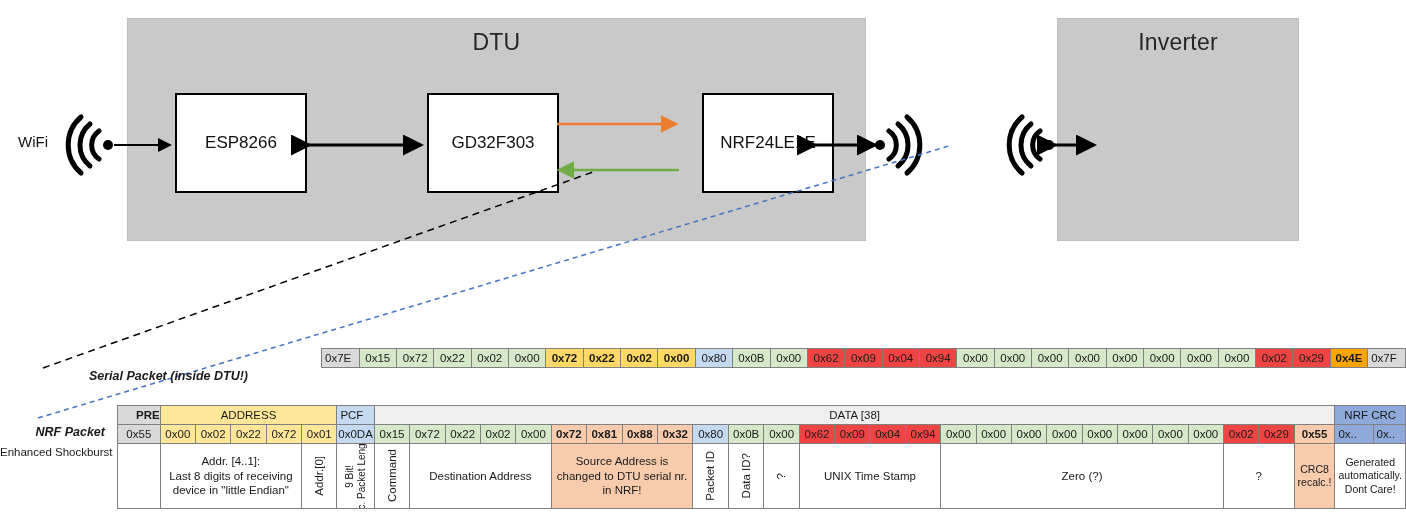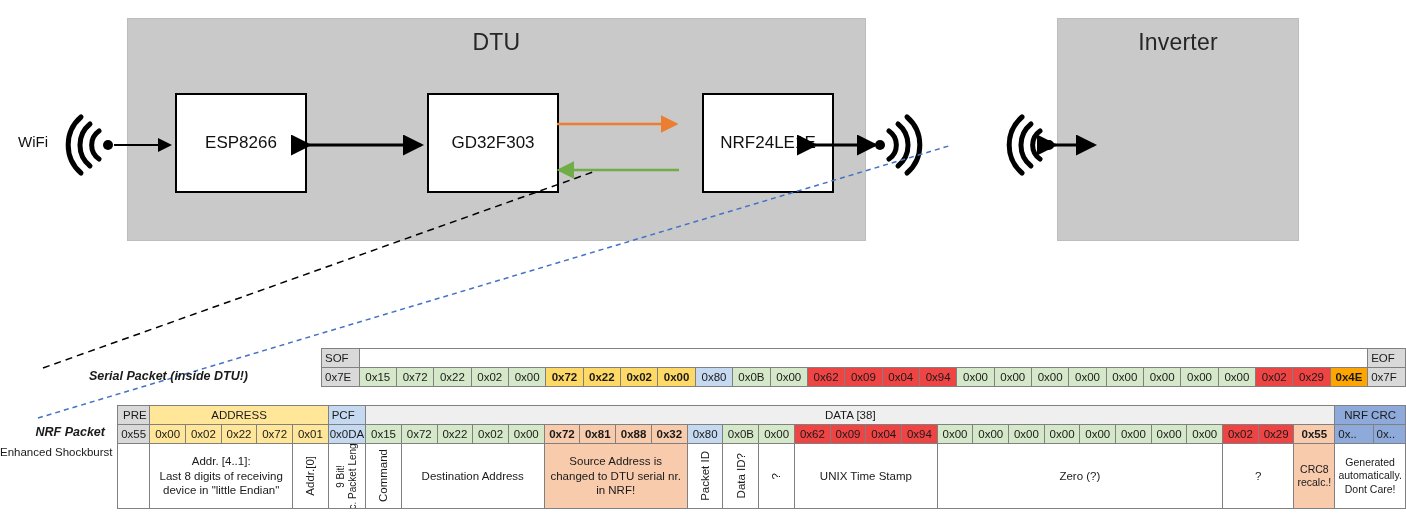--- a/index.html
+++ b/index.html
@@ -219,25 +219,20 @@
       <col style="width:38px">
       <col style="width:38px">
       <col style="width:38px">
     <col style="width:38px">
       <col style="width:38px">
       <col style="width:38px">
       <col style="width:38px">
     <col style="width:38px">
   </colgroup>
   <tbody>
-      <tr>
-    <td class="f-gray" style="text-align:left;padding-left:3px;">SOF</td>
-    <td class="hdrblank" colspan="27"></td>
-    <td class="f-gray" style="text-align:left;padding-left:3px;">EOF</td>
-  </tr>
   <tr id="serial-byte-row">
     <td class="f-gray" style="text-align:left;padding-left:3px;">0x7E</td>
 
     <td class="f-green">0x15</td>
         <td class="f-green">0x72</td>
         <td class="f-green">0x22</td>
         <td class="f-green">0x02</td>
         <td class="f-green">0x00</td>
         <td class="f-gold bold">0x72</td>
         <td class="f-gold bold">0x22</td>
@@ -308,21 +303,21 @@
       <col style="width:38px">
     <col style="width:38px">
       <col style="width:38px">
 
     <col style="width:38px">
       <col style="width:38px">
   </colgroup>
 
   <tbody>
       <tr>
-    <td class="f-gray" style="text-align:left;padding-left:5px;">PRE</td>
+    <td class="f-gray" style="text-align:left;padding-left:18px;font-weight:bold;">PRE</td>
     <td class="f-yellow" colspan="5">ADDRESS</td>
     <td class="f-blue" style="text-align:left;padding-left:3px;">PCF</td>
     <td class="f-lgray" colspan="27">DATA [38]</td>
     <td class="f-bluehdr" colspan="2">NRF CRC</td>
   </tr>
 
   <tr id="nrf-byte-row">
     <td class="f-gray">0x55</td>
     <td class="f-yellow">0x00</td>
     <td class="f-yellow">0x02</td>

